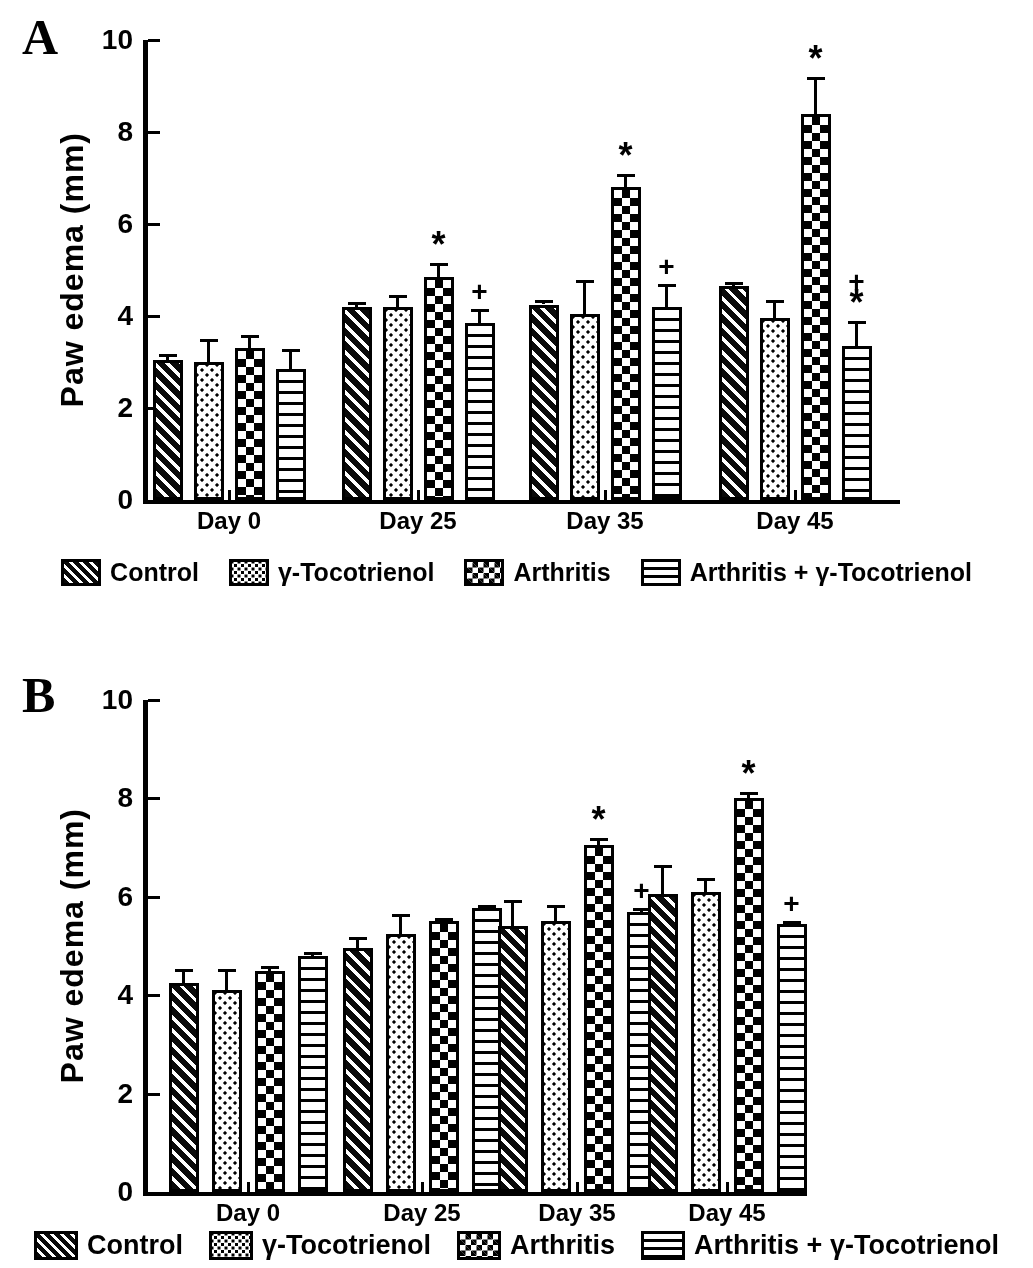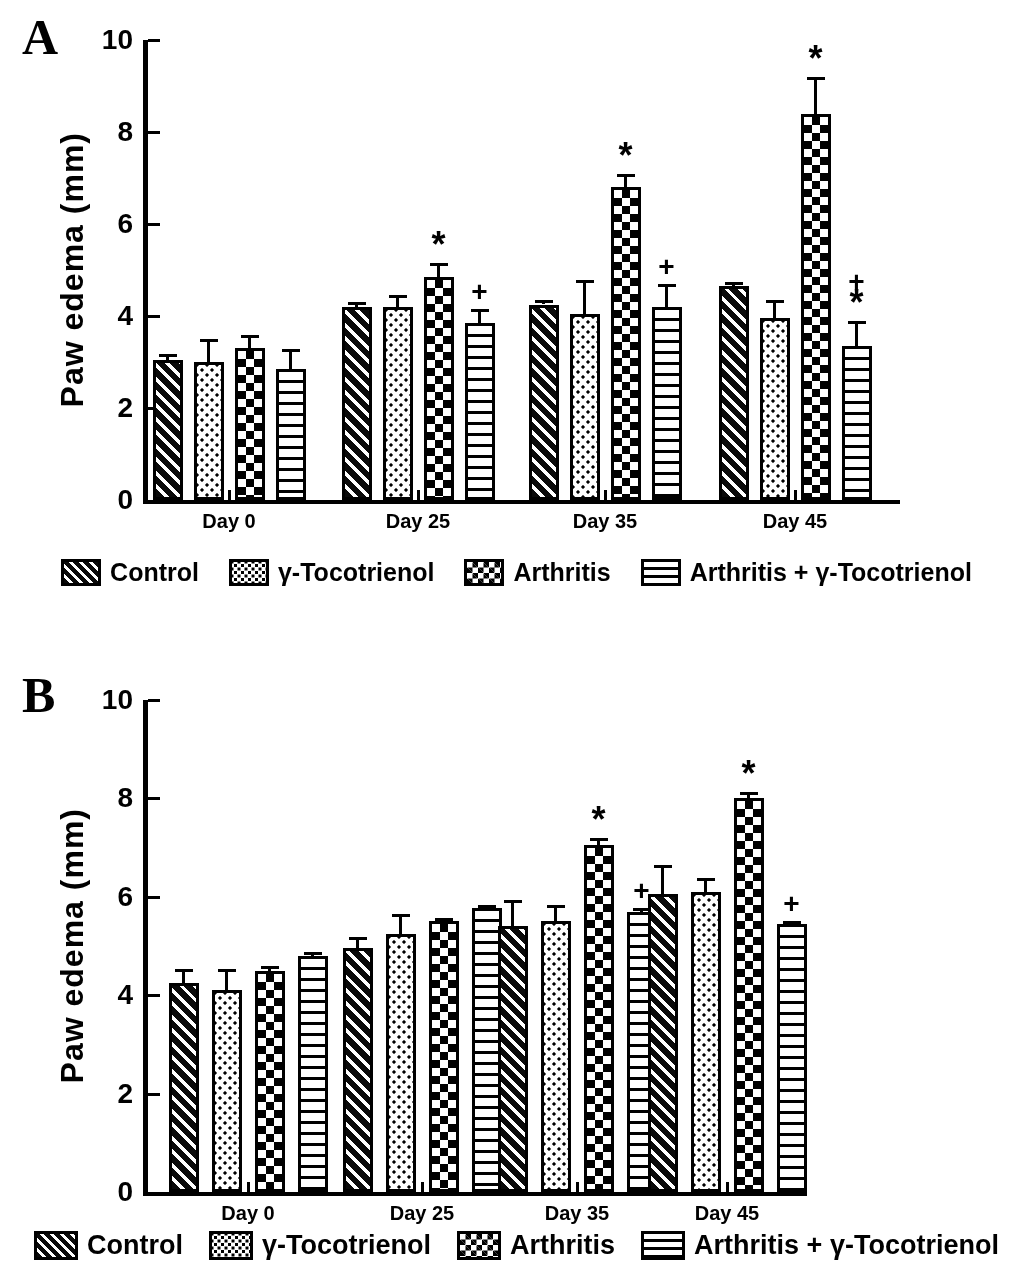--- a/index.html
+++ b/index.html
@@ -13,21 +13,21 @@
   #panel-a .panel-letter{top:12px;}
   #panel-b .panel-letter{top:30px;}
   .ylabel-wrap{position:absolute;left:52px;width:40px;display:flex;align-items:center;justify-content:center;}
   #panel-a .ylabel-wrap{top:40px;height:460px;}
   #panel-b .ylabel-wrap{top:60px;height:492px;}
   .ylabel{writing-mode:vertical-rl;transform:rotate(180deg);font-weight:bold;font-size:32px;
         letter-spacing:1px;white-space:nowrap;}
   .chart{position:absolute;left:0;top:0;right:0;bottom:0;}
   .axis-y,.axis-x,.tick,.notch,.err-stem,.err-cap{position:absolute;background:#000;}
   .tick-label{position:absolute;width:75px;text-align:right;font-weight:bold;font-size:28px;line-height:30px;}
-  .day-label{position:absolute;width:170px;text-align:center;font-weight:bold;font-size:20px;line-height:30px;}
+  .day-label{position:absolute;width:170px;text-align:center;font-weight:bold;font-size:24px;line-height:30px;}
   .bar{position:absolute;border:3px solid #000;box-sizing:border-box;}
   .ann{position:absolute;width:30px;text-align:center;font-weight:bold;}
   .ann .sym-star{font-size:36px;line-height:20px;height:22px;}
   .ann .sym-plus{font-size:28px;line-height:22px;height:22px;}
   .legend{position:absolute;left:0;right:0;display:flex;justify-content:center;align-items:center;}
   .legend-a{top:558px;gap:30px;}
   .legend-b{top:590px;gap:26px;}
   .legend-item{display:flex;align-items:center;}
   .swatch{display:inline-block;border:3px solid #000;box-sizing:border-box;}
   .legend-a .swatch{width:40px;height:27px;}

